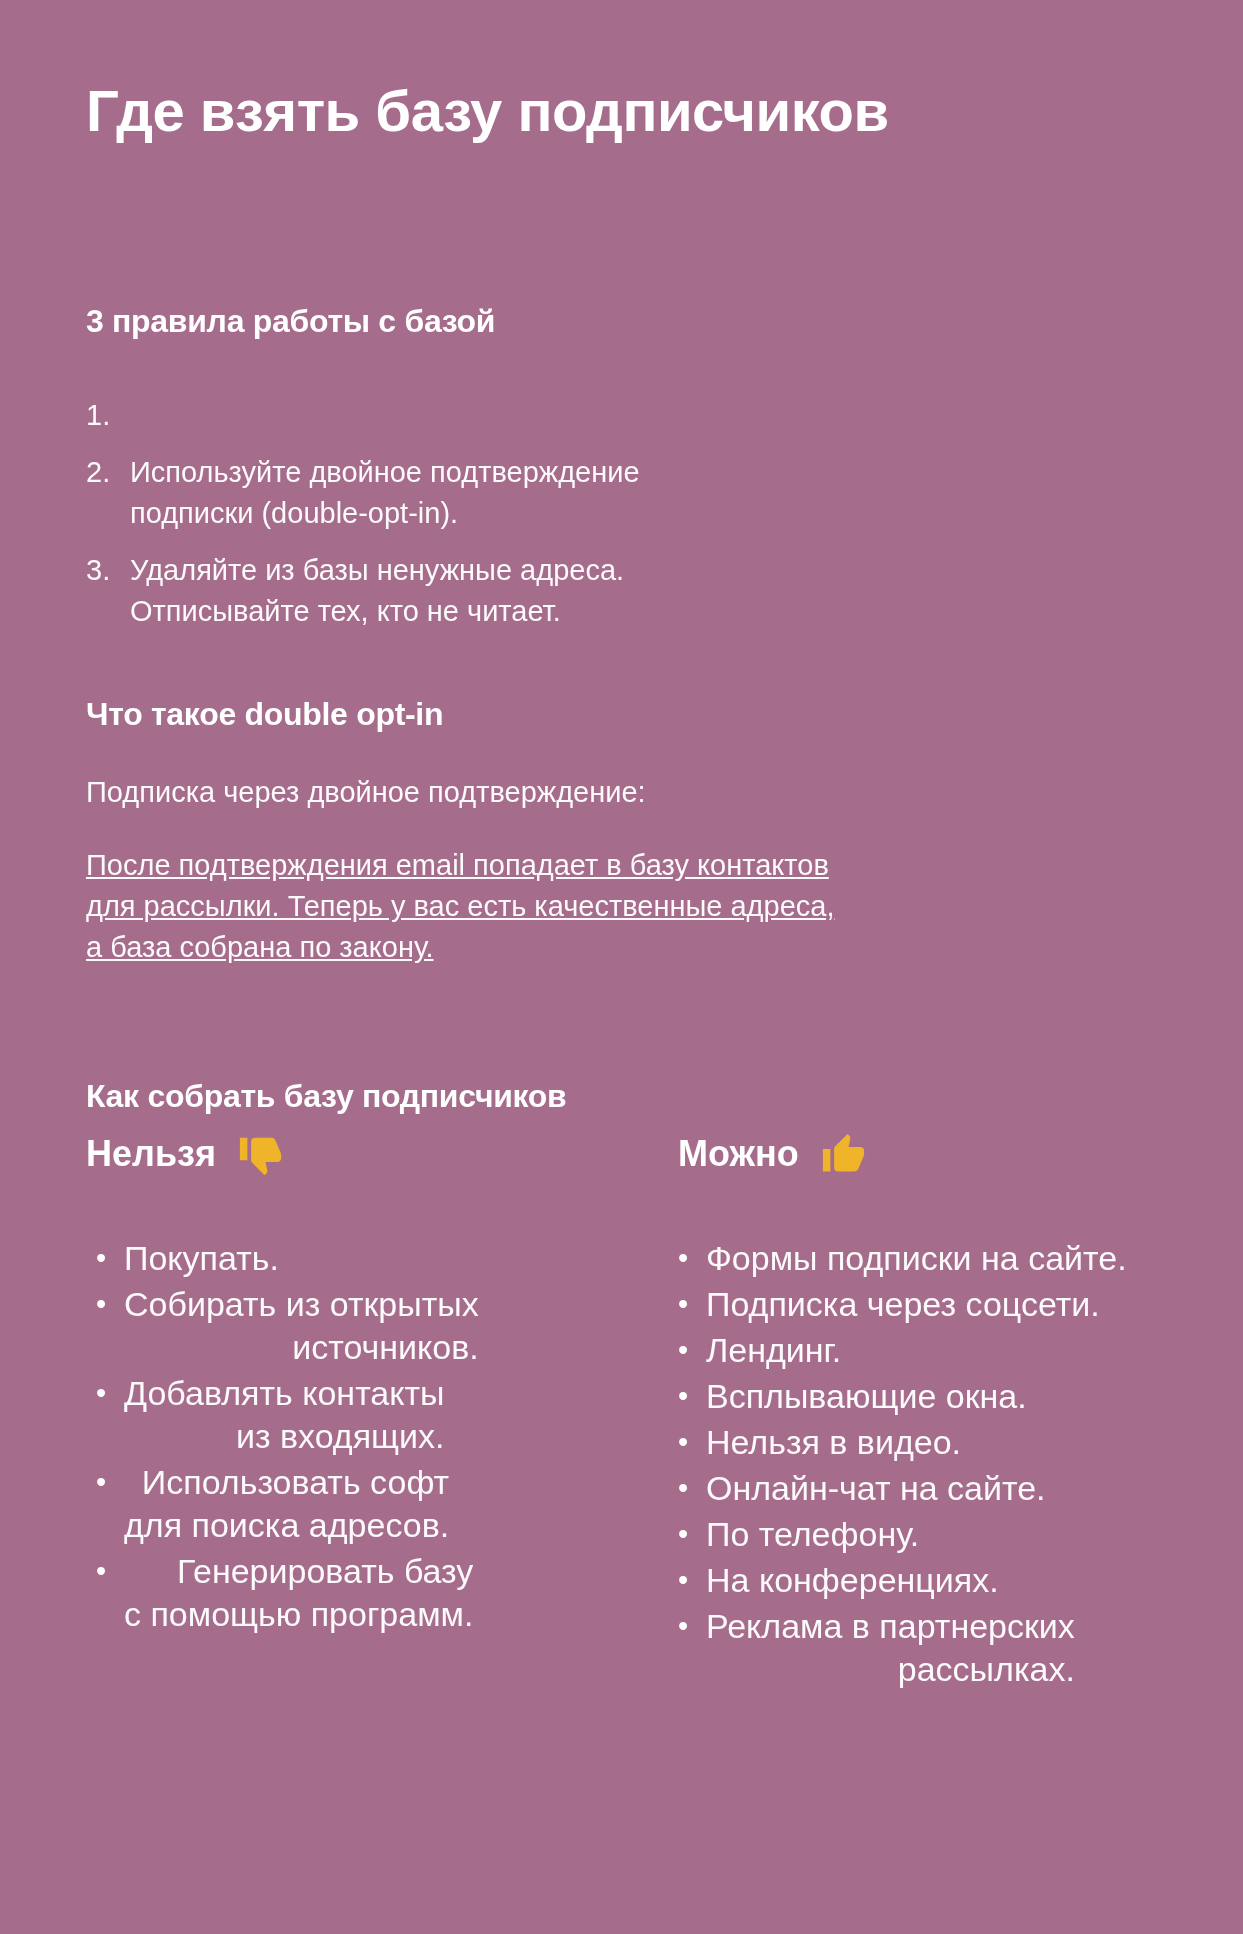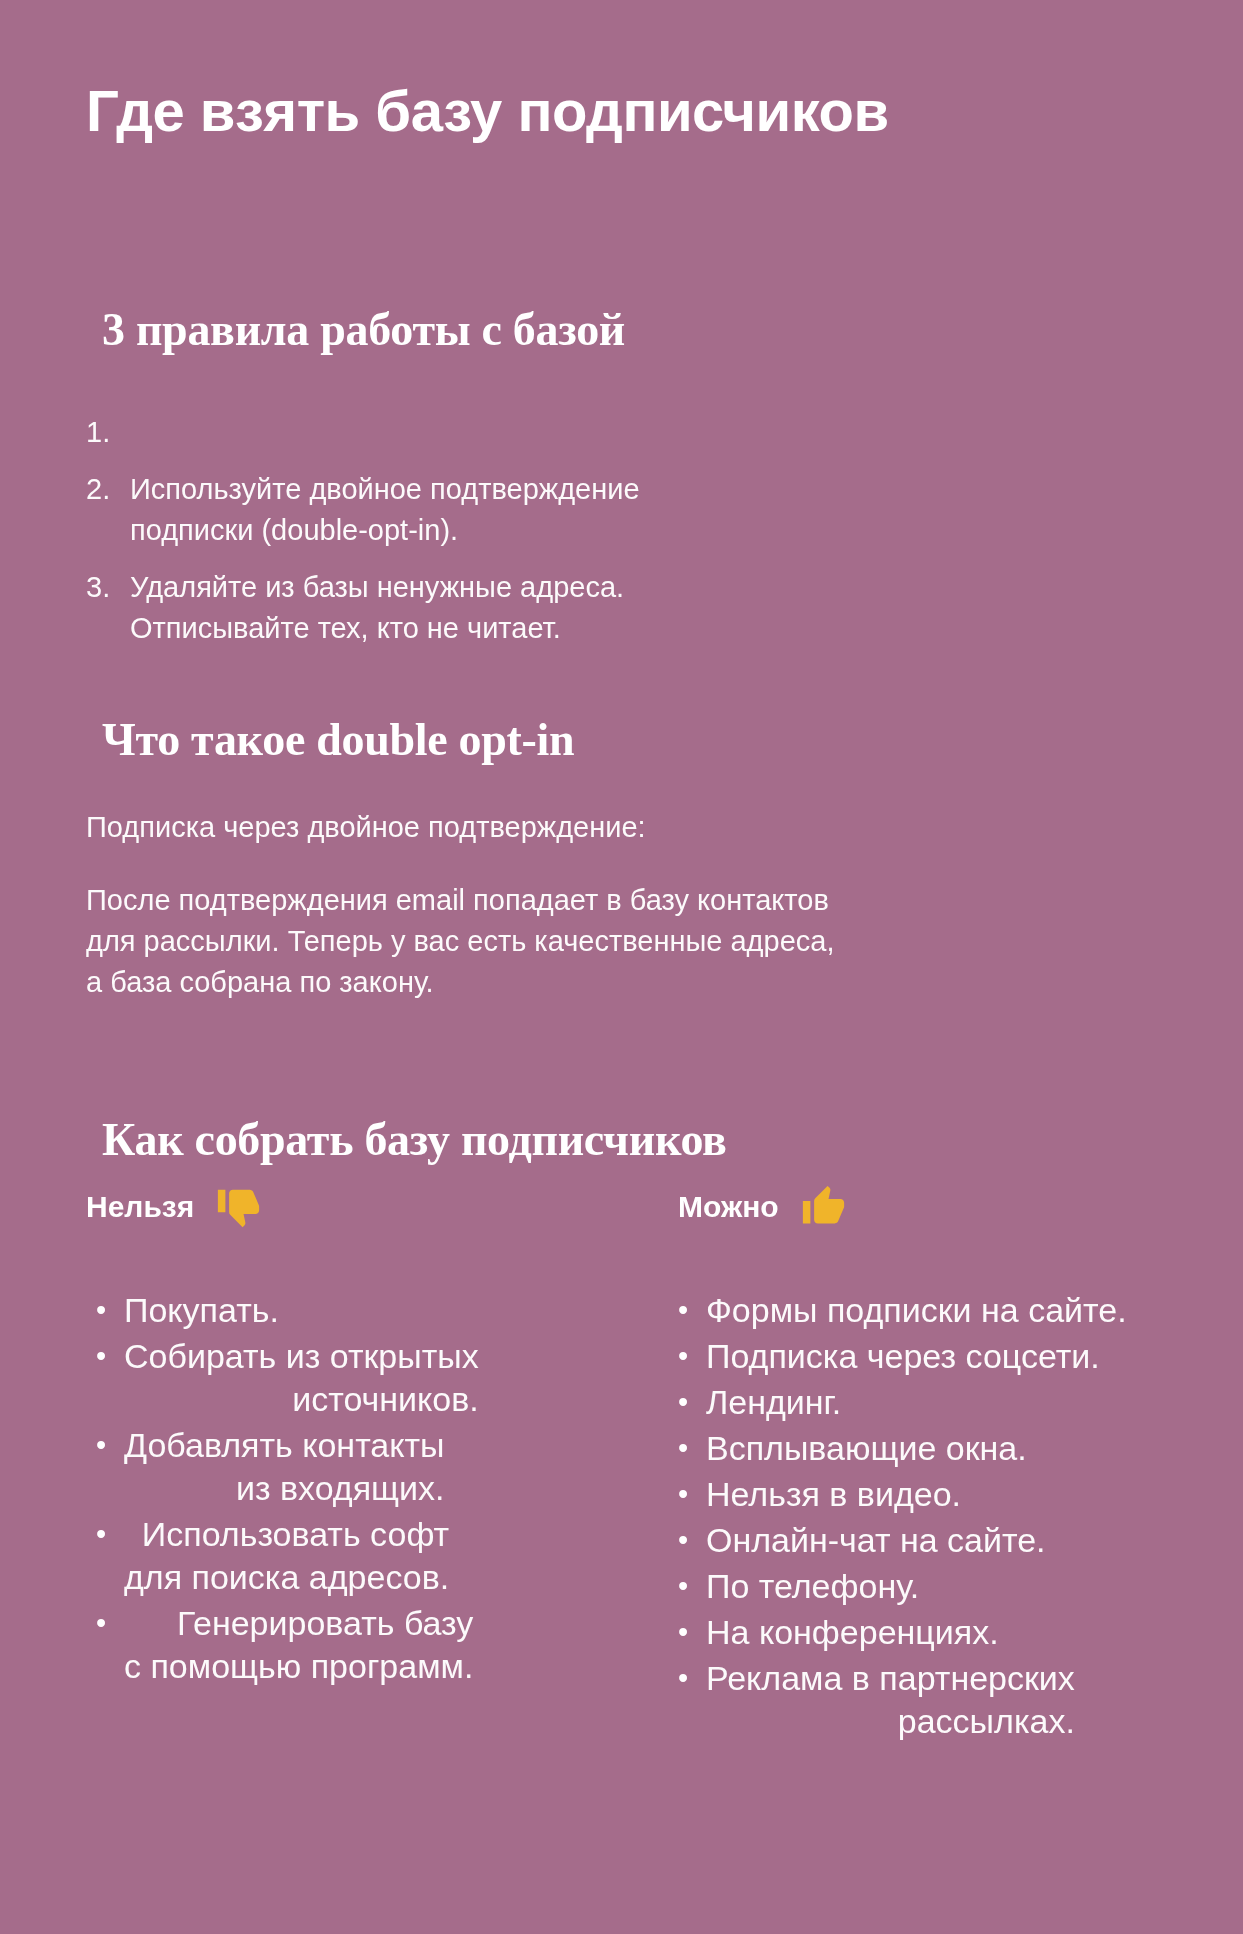--- a/index.html
+++ b/index.html
@@ -16,49 +16,48 @@
     padding: 0 60px 0 86px;
   }
   h1 {
     margin: 78px 0 0 0;
     font-size: 58px;
     line-height: 1.15;
     font-weight: 700;
     letter-spacing: -0.5px;
   }
   h2 {
-    margin: 16px;
-    font-size: 46px;
+    margin: 0;
+    font-size: 32px;
     line-height: 1.25;
     font-weight: 700;
     letter-spacing: -0.3px;
-    font-family: Liberation Serif, serif;
   }
   .h2-rules   { margin-top: 156px; }
   .h2-doi     { margin-top: 62px; }
   .h2-collect { margin-top: 108px; }
 
   .body-text { font-size: 29px; line-height: 41px; font-weight: 400; color: rgba(255,255,255,0.97); }
 
   ol.rules-list { margin: 54px 0 0 0; padding: 0; list-style: none; }
   ol.rules-list li { display: flex; align-items: flex-start; margin-top: 16px; }
   ol.rules-list li:first-child { margin-top: 0; }
   .rule-num { flex: 0 0 auto; min-width: 44px; }
 
   .doi-intro   { margin: 38px 0 0 0; }
   .doi-steps   { margin: 35px 0 0 0; }
-  .doi-closing { margin: 32px 0 0 0; }
+  .doi-closing { margin: 32px 0 0 0; text-decoration: underline; }
 
   .columns { display: flex; margin-top: 16px; }
   .col-dont { width: 592px; flex: 0 0 auto; }
   .col-do   { flex: 1 1 auto; }
 
   .col-label {
     display: flex; align-items: center; gap: 22px;
-    font-size: 30px; font-weight: 700; line-height: 44px;
+    font-size: 36px; font-weight: 700; line-height: 44px;
   }
   .thumb { width: 45px; height: 45px; display: inline-block; }
   .thumb svg { width: 100%; height: 100%; display: block; }
   .thumb-down svg { transform: scaleY(-1); }
 
   ul.items-list { margin: 60px 0 0 0; padding: 0; list-style: none; }
   .col-dont ul.items-list { padding-left: 10px; }
   ul.items-list li { display: flex; align-items: flex-start; margin-top: 3px; }
   ul.items-list li:first-child { margin-top: 0; }
   ul.items-list .bullet { flex: 0 0 28px; font-size: 29px; line-height: 43px; }

